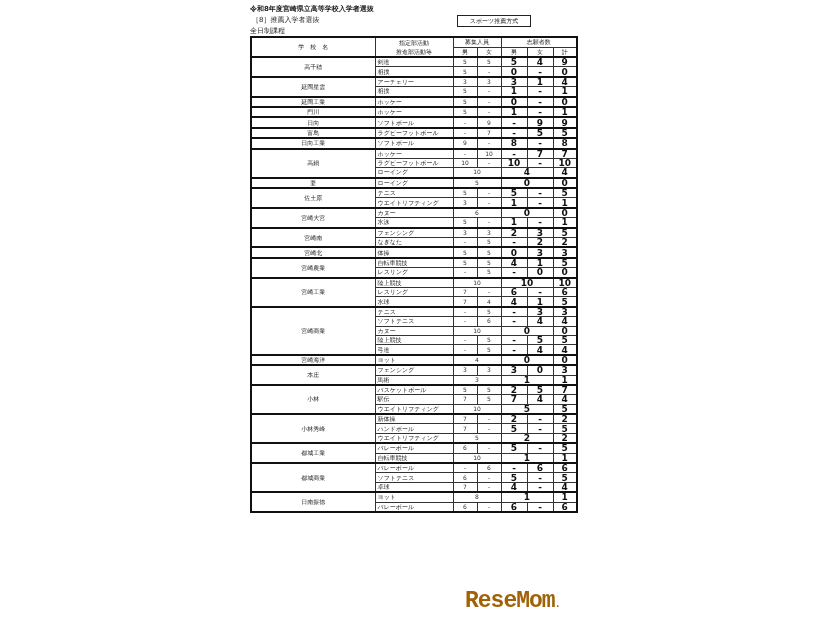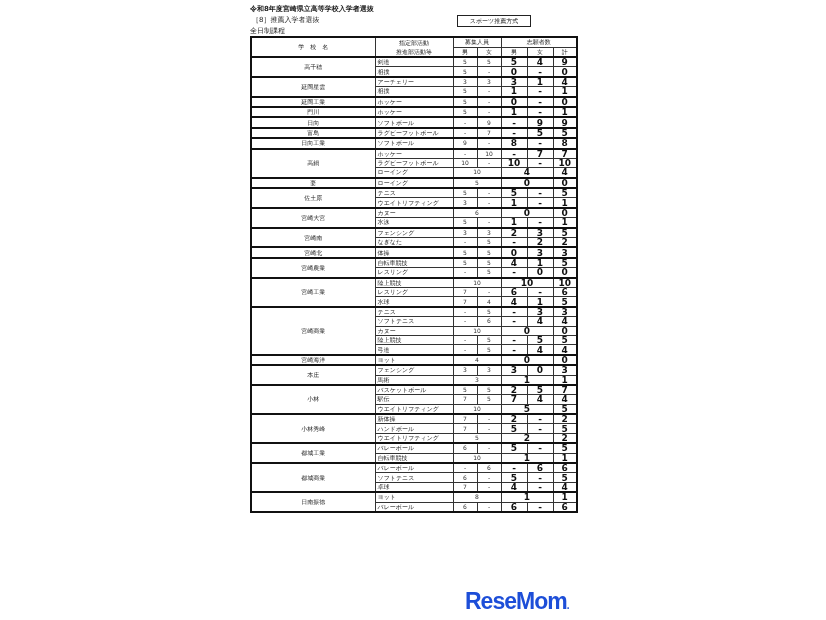--- a/index.html
+++ b/index.html
@@ -15,22 +15,22 @@
   table { border-collapse:collapse; width:326px; table-layout:fixed; }
   td, th { border:1px solid #333; padding:0; font-weight:normal; font-size:6px;
            height:8.4px; line-height:8px; white-space:nowrap; overflow:hidden; }
   th { font-size:6px; text-align:center; }
   td.school { text-align:center; font-size:6px; border-top:2px solid #111; border-bottom:2px solid #111; }
   td.club { text-align:left; padding-left:2px; font-size:6px; }
   td.num { text-align:center; font-size:6px; color:#333; }
   td.big { text-align:center; font-size:9px; font-weight:bold; color:#111; }
   tr.first td { border-top:2px solid #111; }
   .outer { border:2px solid #111; }
-  .watermark { position:absolute; left:465px; top:588px; font-family:Liberation Sans, sans-serif;
-               font-size:23px; font-weight:bold; color:#1d4ed8; letter-spacing:-1px; }
+  .watermark { position:absolute; left:465px; top:588px; font-family:Liberation Mono, monospace;
+               font-size:23px; font-weight:bold; color:#a16207; letter-spacing:-1px; }
   .watermark .dot { font-size:10px; }
 </style>
 </head>
 <body>
 
 <div class="doc">
   <div class="title">令和8年度宮崎県立高等学校入学者選抜</div>
   <div class="subrow">
     <span class="subtitle">［8］推薦入学者選抜</span>
     <span class="method">スポーツ推薦方式</span>

